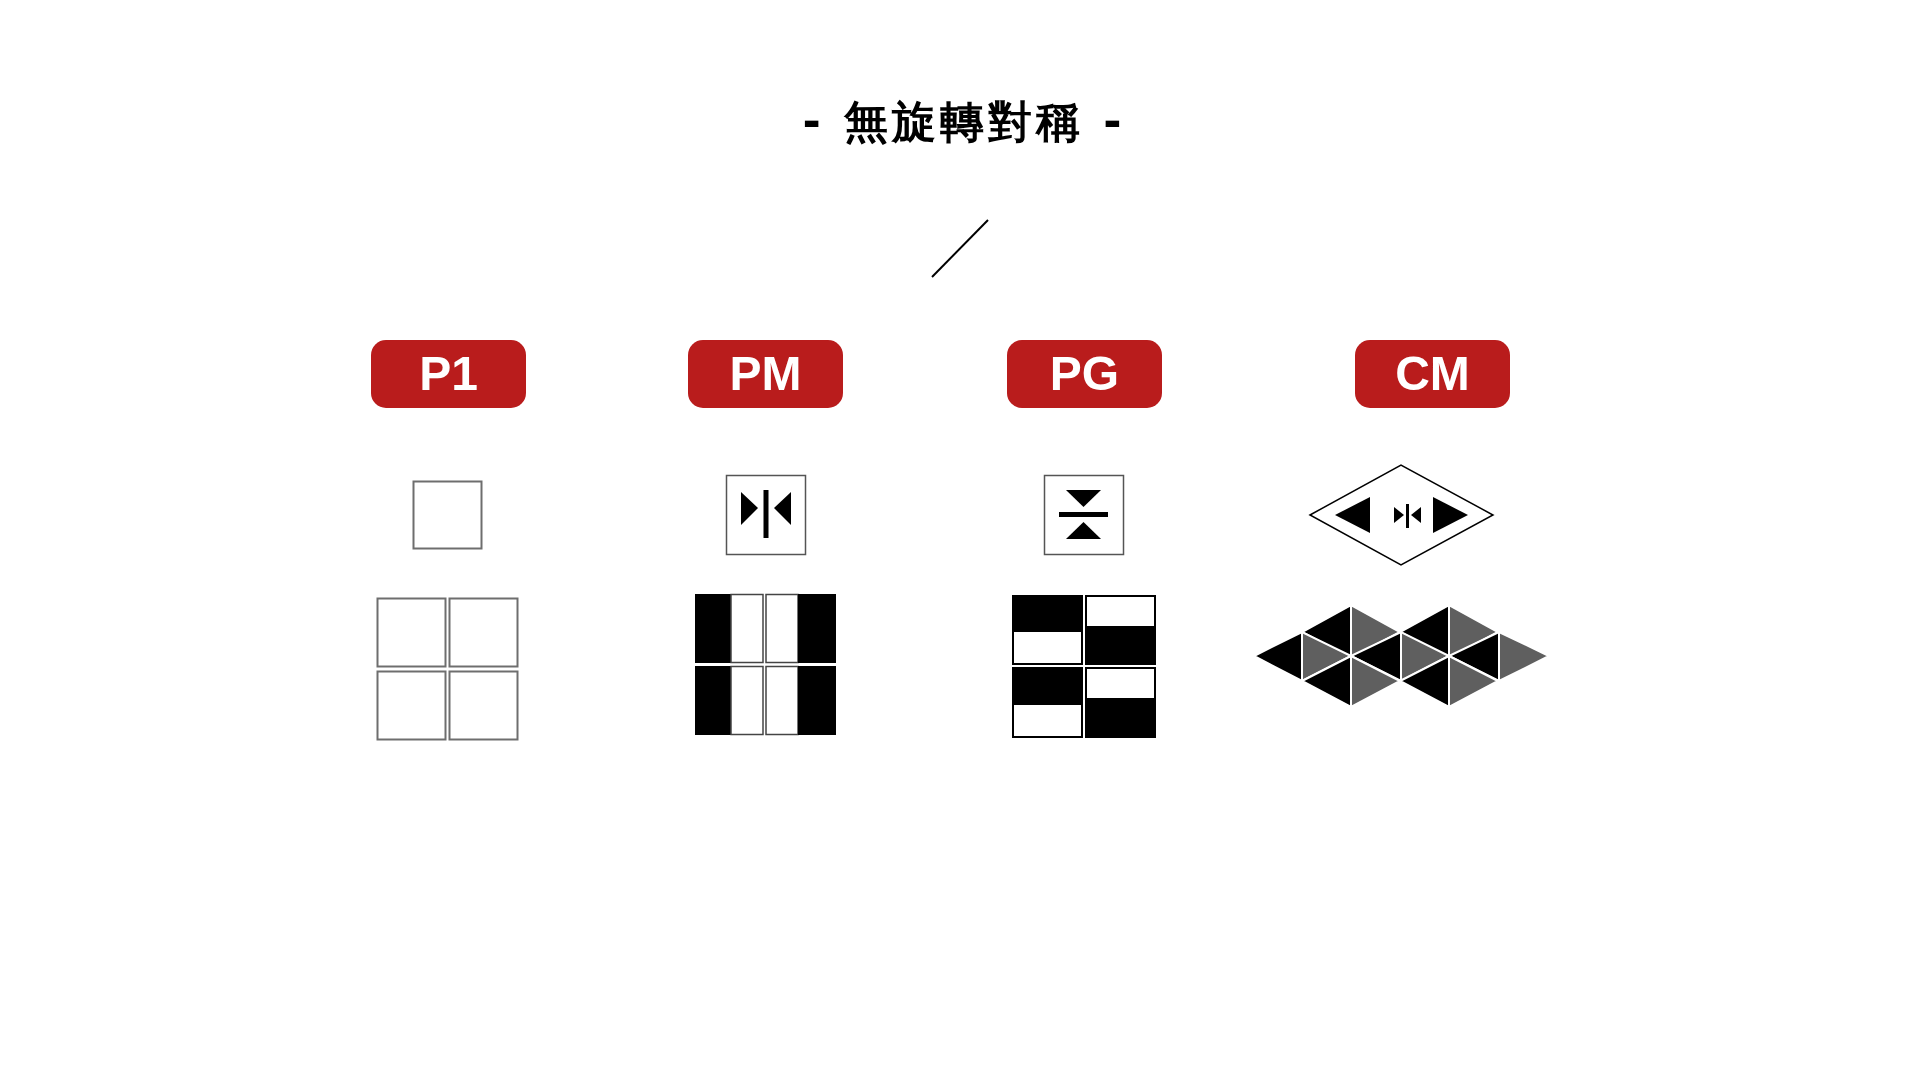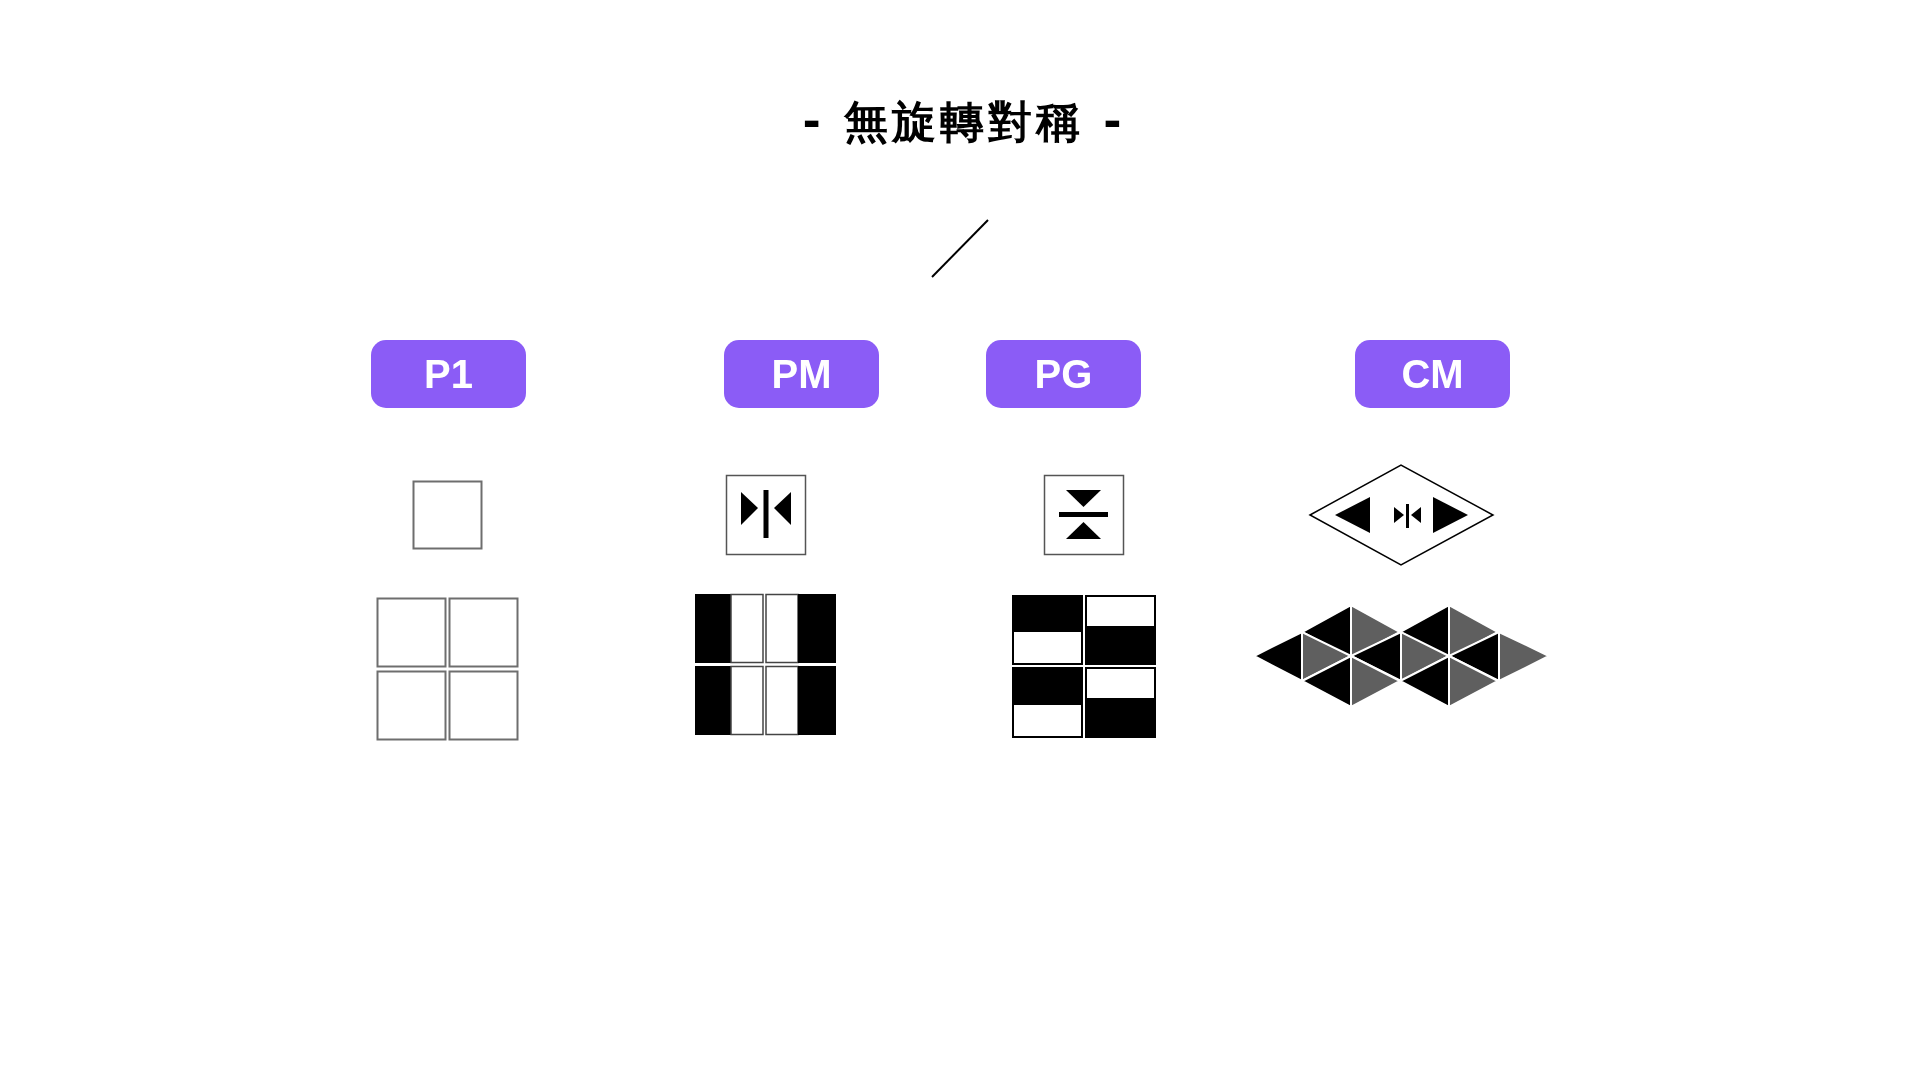--- a/index.html
+++ b/index.html
@@ -5,38 +5,38 @@
   html, body { margin: 0; padding: 0; background: #ffffff; }
   body { width: 1920px; height: 1080px; position: relative; overflow: hidden; font-family: "DejaVu Sans", sans-serif; }
   .title {
     position: absolute; left: 0; top: 92px; width: 1928px; text-align: center;
     font-family: "DejaVu Sans", sans-serif; font-weight: bold; font-size: 44px;
     color: #000; letter-spacing: 4px; line-height: 60px;
   }
   .connector { position: absolute; left: 0; top: 0; }
   .badge {
     position: absolute; top: 340px; width: 155px; height: 68px;
-    background: #8b5cf6; border-radius: 15px;
+    background: #b91c1c; border-radius: 15px;
     color: #fff; font-family: "Liberation Sans", sans-serif; font-weight: bold;
-    font-size: 40px; line-height: 68px; text-align: center;
+    font-size: 48px; line-height: 68px; text-align: center;
   }
   .motif { position: absolute; }
 </style>
 </head>
 <body>
 
 <div class="title">- 無旋轉對稱 -</div>
 
 <svg class="connector" width="1920" height="1080" viewBox="0 0 1920 1080">
   <line x1="988" y1="220" x2="932" y2="277" stroke="#000" stroke-width="2"></line>
 </svg>
 
 <div class="badge" style="left:371px">P1</div>
-<div class="badge" style="left:724px">PM</div>
-<div class="badge" style="left:986px">PG</div>
+<div class="badge" style="left:688px">PM</div>
+<div class="badge" style="left:1007px">PG</div>
 <div class="badge" style="left:1355px">CM</div>
 
 <svg class="motif" style="left:412px; top:480px" width="72" height="72">
   <rect x="1.5" y="1.5" width="68" height="67" fill="#fff" stroke="#6e6e6e" stroke-width="2"></rect>
 </svg>
 
 <svg class="motif" style="left:376px; top:597px" width="145" height="148">
   <rect x="1.5" y="1.5" width="68" height="68" fill="#fff" stroke="#6e6e6e" stroke-width="2"></rect>
   <rect x="73.5" y="1.5" width="68" height="68" fill="#fff" stroke="#6e6e6e" stroke-width="2"></rect>
   <rect x="1.5" y="74.5" width="68" height="68" fill="#fff" stroke="#6e6e6e" stroke-width="2"></rect>

